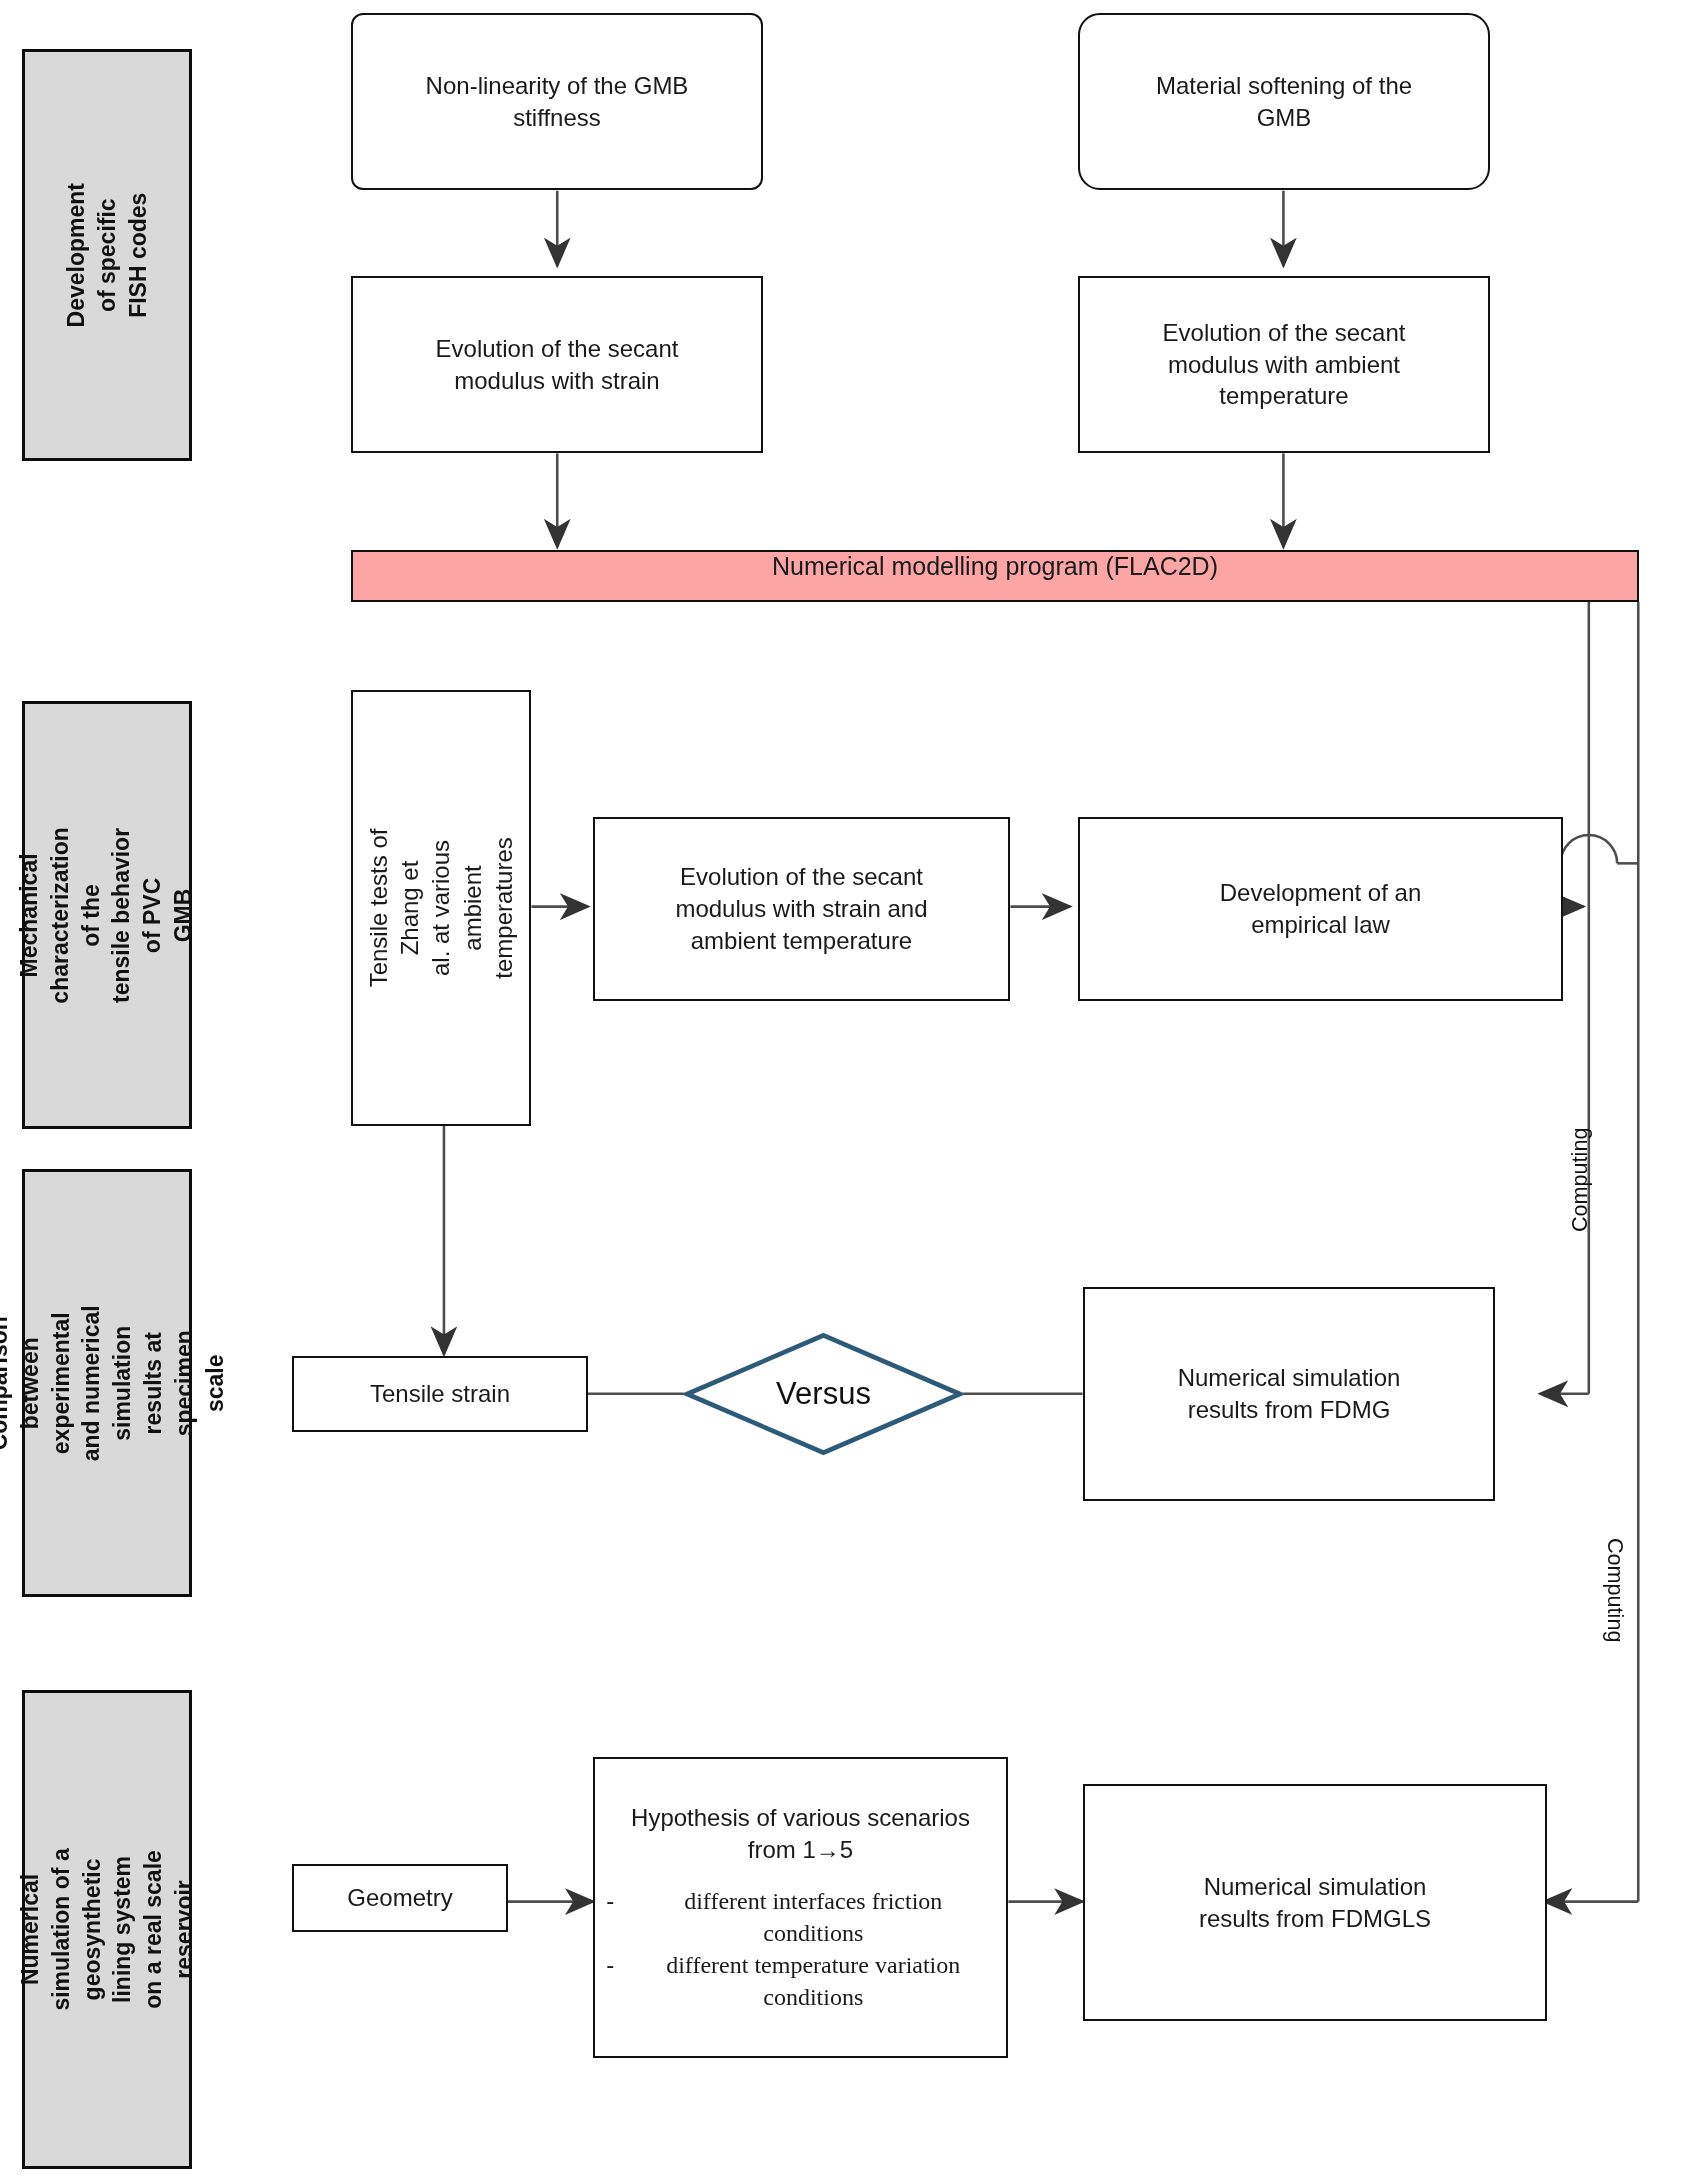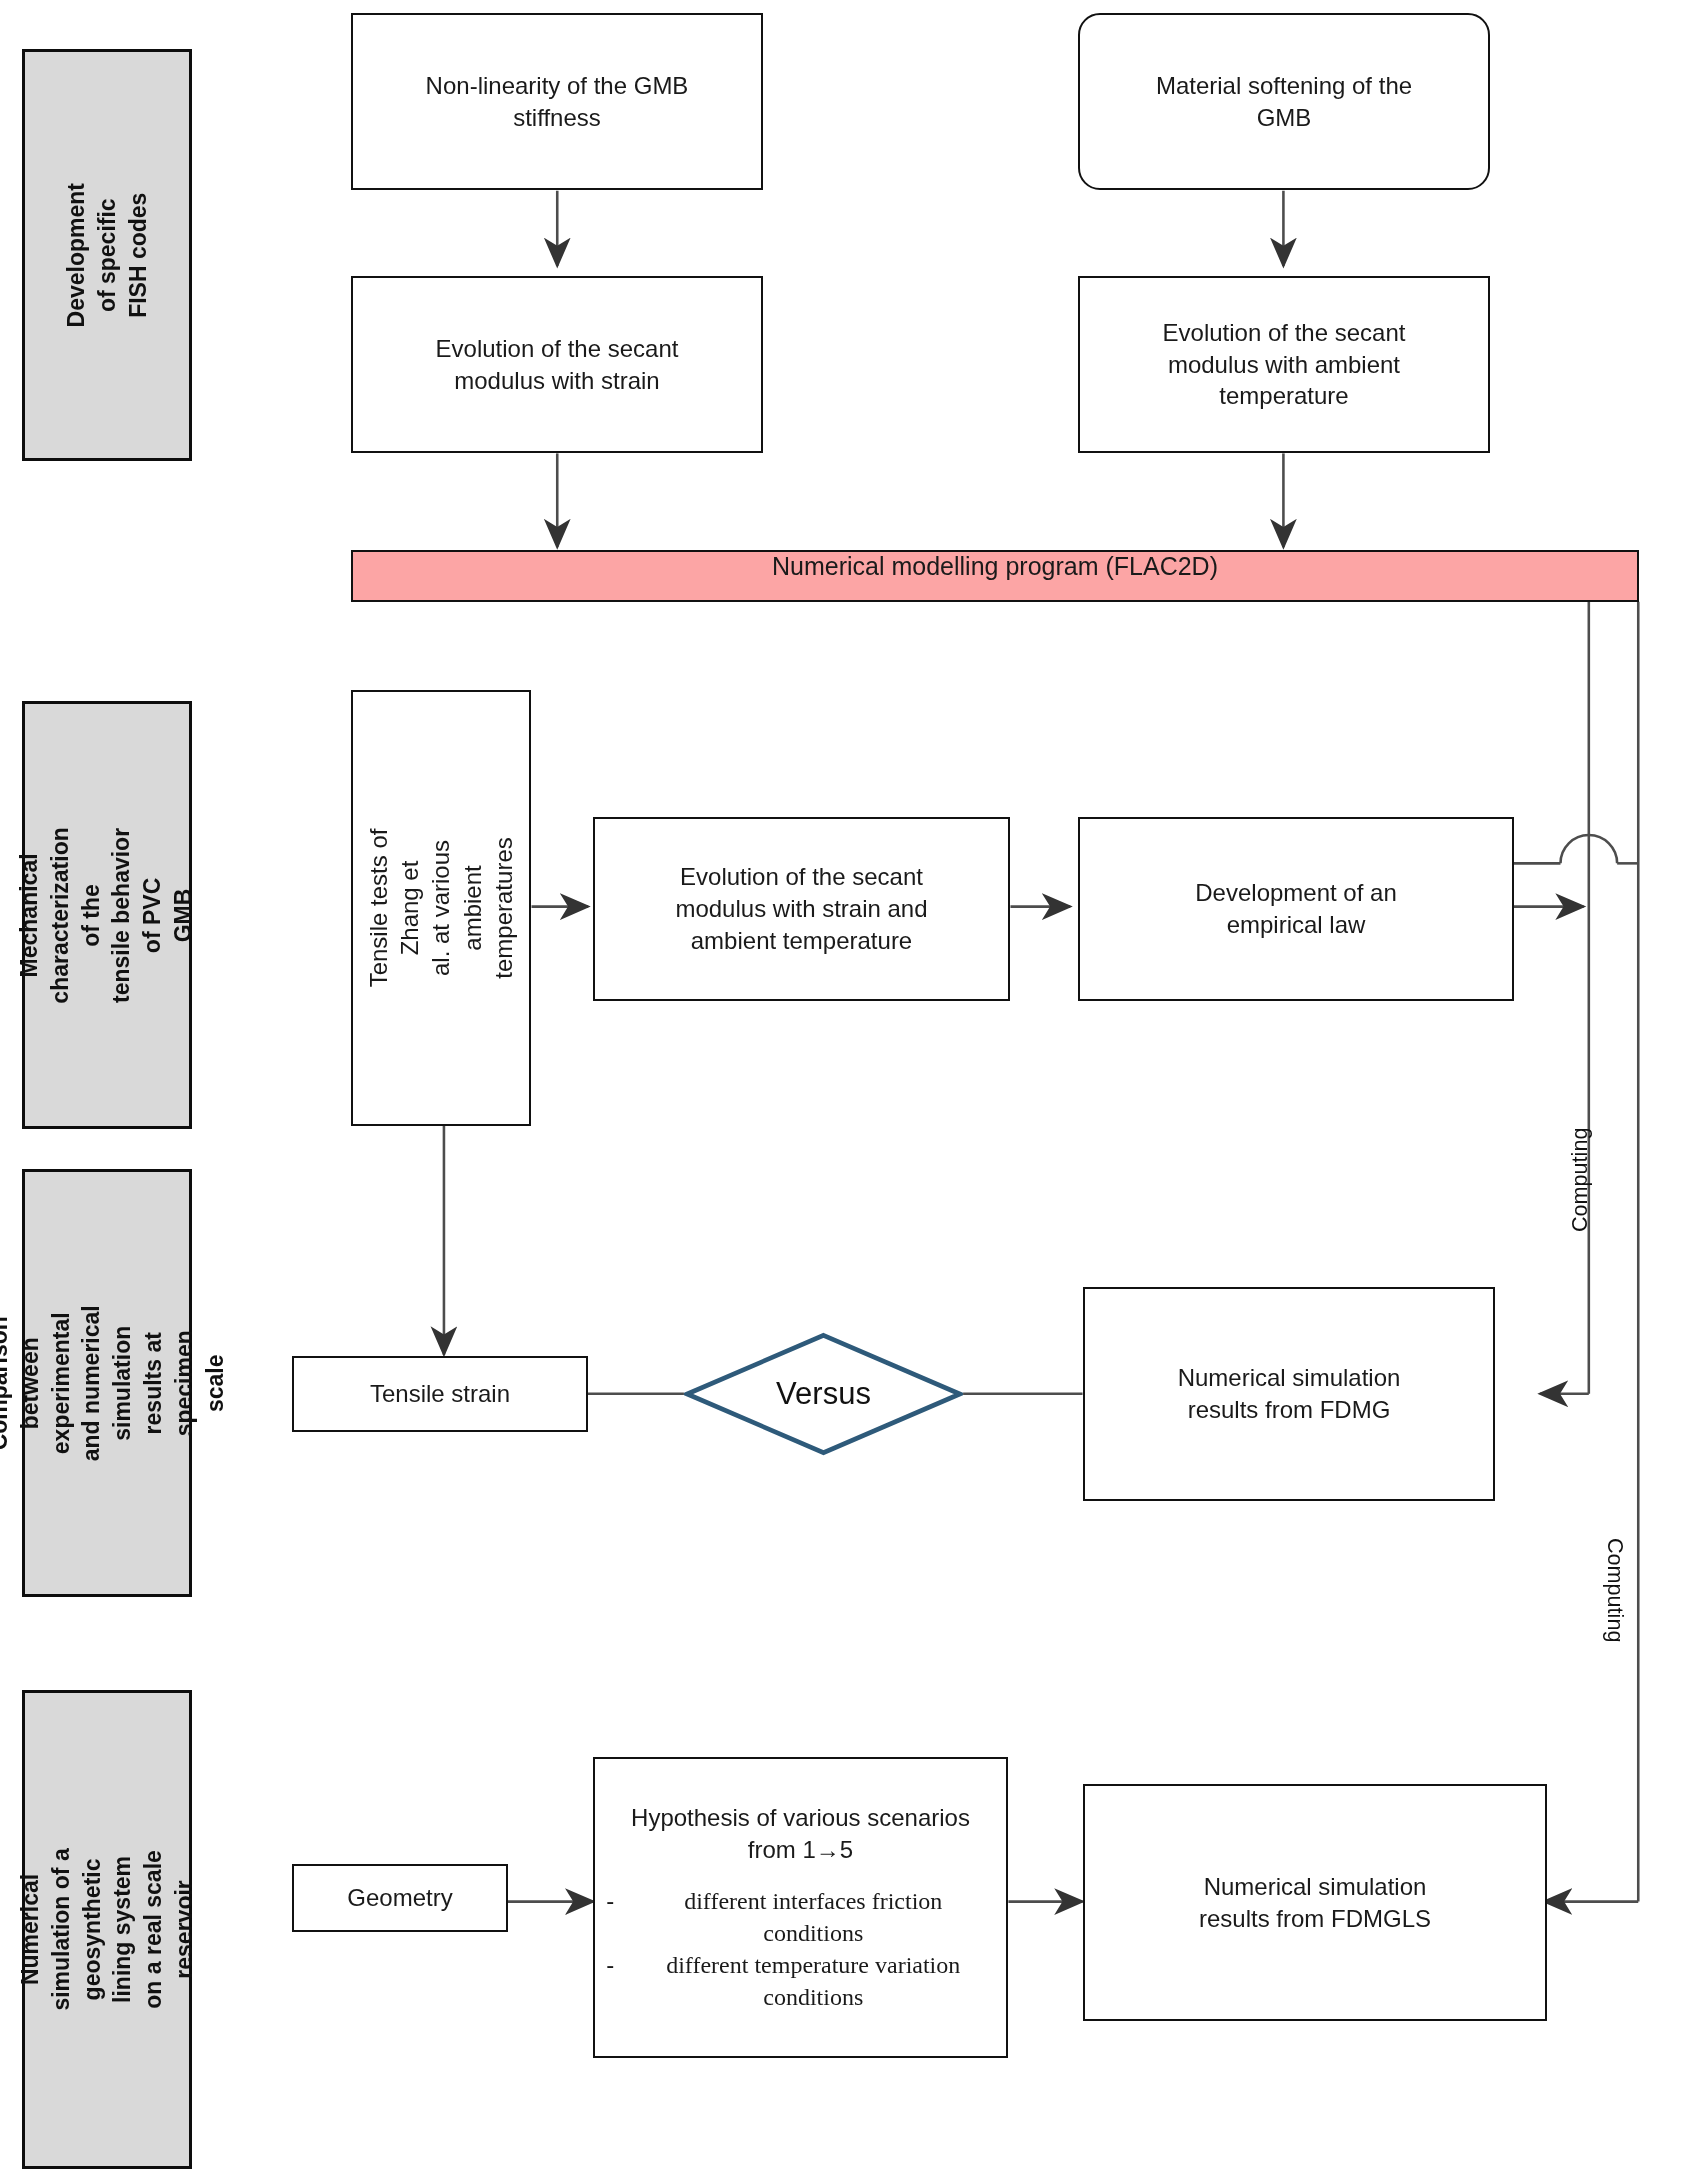--- a/index.html
+++ b/index.html
@@ -189,21 +189,21 @@
 simulation results at
 specimen scale</span>
   </div>
 
   <div class="phase" style="left:21.6px; top:1690px; width:170px; height:479px;">
     <span class="ptxt">Numerical simulation of a
 geosynthetic lining system
 on a real scale reservoir</span>
   </div>
 
-  <div class="node" style="left:351px; top:13.4px; width:412px; height:177px;">
+  <div class="node" style="left:351px; top:13.4px; width:412px; height:177px;border-radius:12px;">
     <span class="txt">Non-linearity of the GMB
 stiffness</span>
   </div>
 
   <div class="node" style="left:1078px; top:13.4px; width:412px; height:177px;border-radius:22px;">
     <span class="txt">Material softening of the
 GMB</span>
   </div>
 
   <div class="node" style="left:351px; top:276px; width:412px; height:177px;">
@@ -226,21 +226,21 @@
 al. at various ambient
 temperatures</span>
   </div>
 
   <div class="node" style="left:593px; top:817px; width:417px; height:184px;">
     <span class="txt">Evolution of the secant
 modulus with strain and
 ambient temperature</span>
   </div>
 
-  <div class="node" style="left:1078px; top:817px; width:436px; height:184px;">
+  <div class="node" style="left:1078px; top:817px; width:485px; height:184px;">
     <span class="txt">Development of an
 empirical law</span>
   </div>
 
   <div class="node" style="left:292px; top:1356px; width:296px; height:76px;">
     <span class="txt">Tensile strain</span>
   </div>
 
   <div class="diamond-wrap" style="left:684px; top:1332px; width:279px; height:124px;">
     <svg width="279" height="124" viewBox="0 0 542 240">

